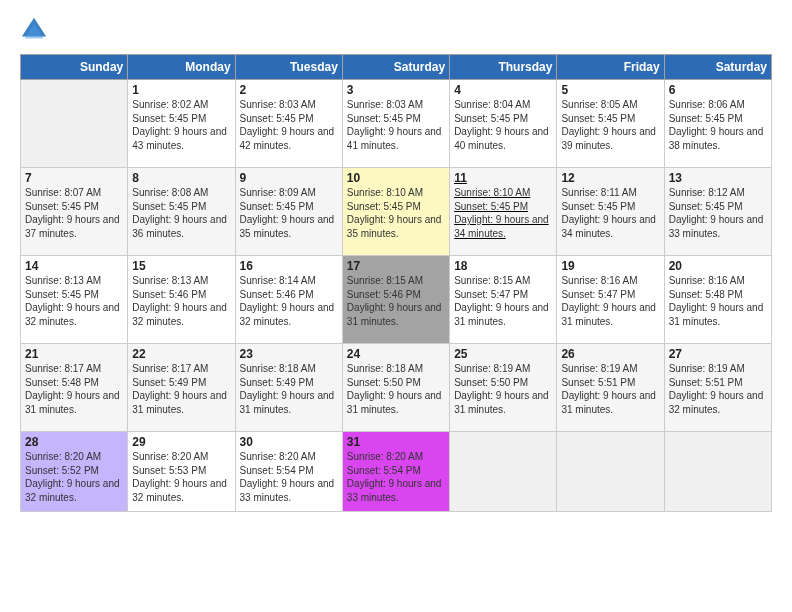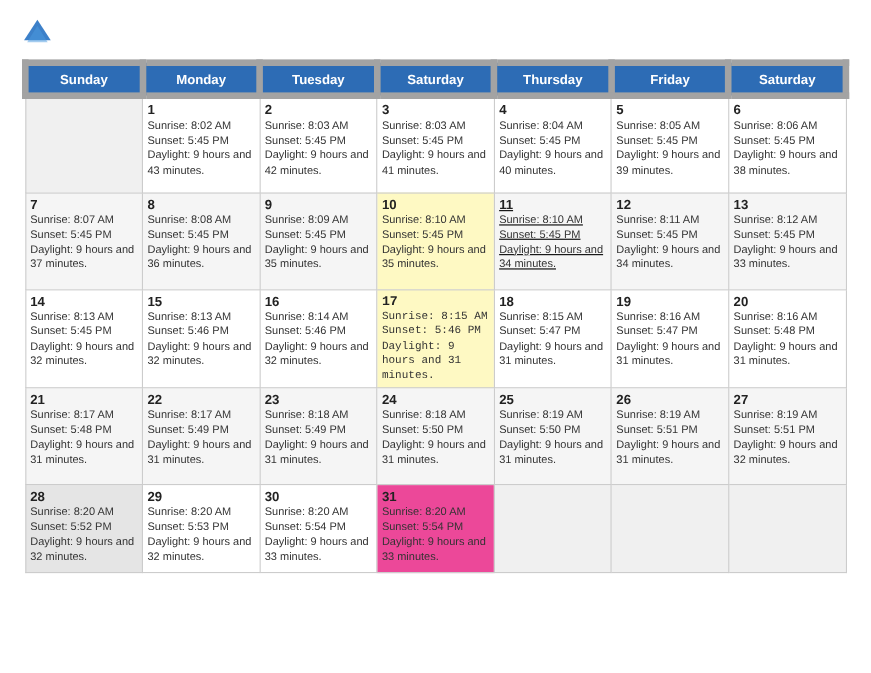--- a/index.html
+++ b/index.html
@@ -56,22 +56,22 @@
       width: 100%;
       border-collapse: collapse;
       table-layout: fixed;
     }
     .calendar th {
       background: #2d6cb5;
       color: #fff;
       font-size: 12px;
       font-weight: bold;
       padding: 5px 4px;
-      text-align: center;
-      border: 6px solid #a3a3a3;
+      text-align: right;
+      border: 1px solid #a3a3a3;
     }
     .calendar td {
       border: 1px solid #ccc;
       vertical-align: top;
       padding: 3px 4px;
       height: 88px;
       background: #fff;
     }
     .calendar tr:nth-child(odd) td {
       background: #f9f9f9;
@@ -195,21 +195,21 @@
             <div class="day-info">Sunrise: 8:13 AM<br>Sunset: 5:45 PM<br>Daylight: 9 hours and 32 minutes.</div>
           </td>
           <td style="background: rgb(255, 255, 255);">
             <span class="day-num">15</span>
             <div class="day-info">Sunrise: 8:13 AM<br>Sunset: 5:46 PM<br>Daylight: 9 hours and 32 minutes.</div>
           </td>
           <td style="background: rgb(255, 255, 255);">
             <span class="day-num">16</span>
             <div class="day-info">Sunrise: 8:14 AM<br>Sunset: 5:46 PM<br>Daylight: 9 hours and 32 minutes.</div>
           </td>
-          <td style="background: #fef9c3; font-family: Liberation Mono, monospace;">
+          <td style="background: #a3a3a3;">
             <span class="day-num">17</span>
             <div class="day-info">Sunrise: 8:15 AM<br>Sunset: 5:46 PM<br>Daylight: 9 hours and 31 minutes.</div>
           </td>
           <td style="background: rgb(255, 255, 255);">
             <span class="day-num">18</span>
             <div class="day-info">Sunrise: 8:15 AM<br>Sunset: 5:47 PM<br>Daylight: 9 hours and 31 minutes.</div>
           </td>
           <td style="background: rgb(255, 255, 255);">
             <span class="day-num">19</span>
             <div class="day-info">Sunrise: 8:16 AM<br>Sunset: 5:47 PM<br>Daylight: 9 hours and 31 minutes.</div>
@@ -243,33 +243,33 @@
           <td style="background: rgb(245, 245, 245);">
             <span class="day-num">26</span>
             <div class="day-info">Sunrise: 8:19 AM<br>Sunset: 5:51 PM<br>Daylight: 9 hours and 31 minutes.</div>
           </td>
           <td style="background: rgb(245, 245, 245);">
             <span class="day-num">27</span>
             <div class="day-info">Sunrise: 8:19 AM<br>Sunset: 5:51 PM<br>Daylight: 9 hours and 32 minutes.</div>
           </td>
         </tr>
         <tr class="last-row">
-          <td style="background: #e5e5e5;">
+          <td style="background: #c4b5fd;">
             <span class="day-num">28</span>
             <div class="day-info">Sunrise: 8:20 AM<br>Sunset: 5:52 PM<br>Daylight: 9 hours and 32 minutes.</div>
           </td>
           <td style="background: rgb(255, 255, 255);">
             <span class="day-num">29</span>
             <div class="day-info">Sunrise: 8:20 AM<br>Sunset: 5:53 PM<br>Daylight: 9 hours and 32 minutes.</div>
           </td>
           <td style="background: rgb(255, 255, 255);">
             <span class="day-num">30</span>
             <div class="day-info">Sunrise: 8:20 AM<br>Sunset: 5:54 PM<br>Daylight: 9 hours and 33 minutes.</div>
           </td>
-          <td style="background: #ec4899;">
+          <td style="background: #d946ef;">
             <span class="day-num">31</span>
             <div class="day-info">Sunrise: 8:20 AM<br>Sunset: 5:54 PM<br>Daylight: 9 hours and 33 minutes.</div>
           </td>
           <td class="empty-cell"></td>
           <td class="empty-cell"></td>
           <td class="empty-cell"></td>
         </tr>
       </tbody>
   </table>
 </div>

